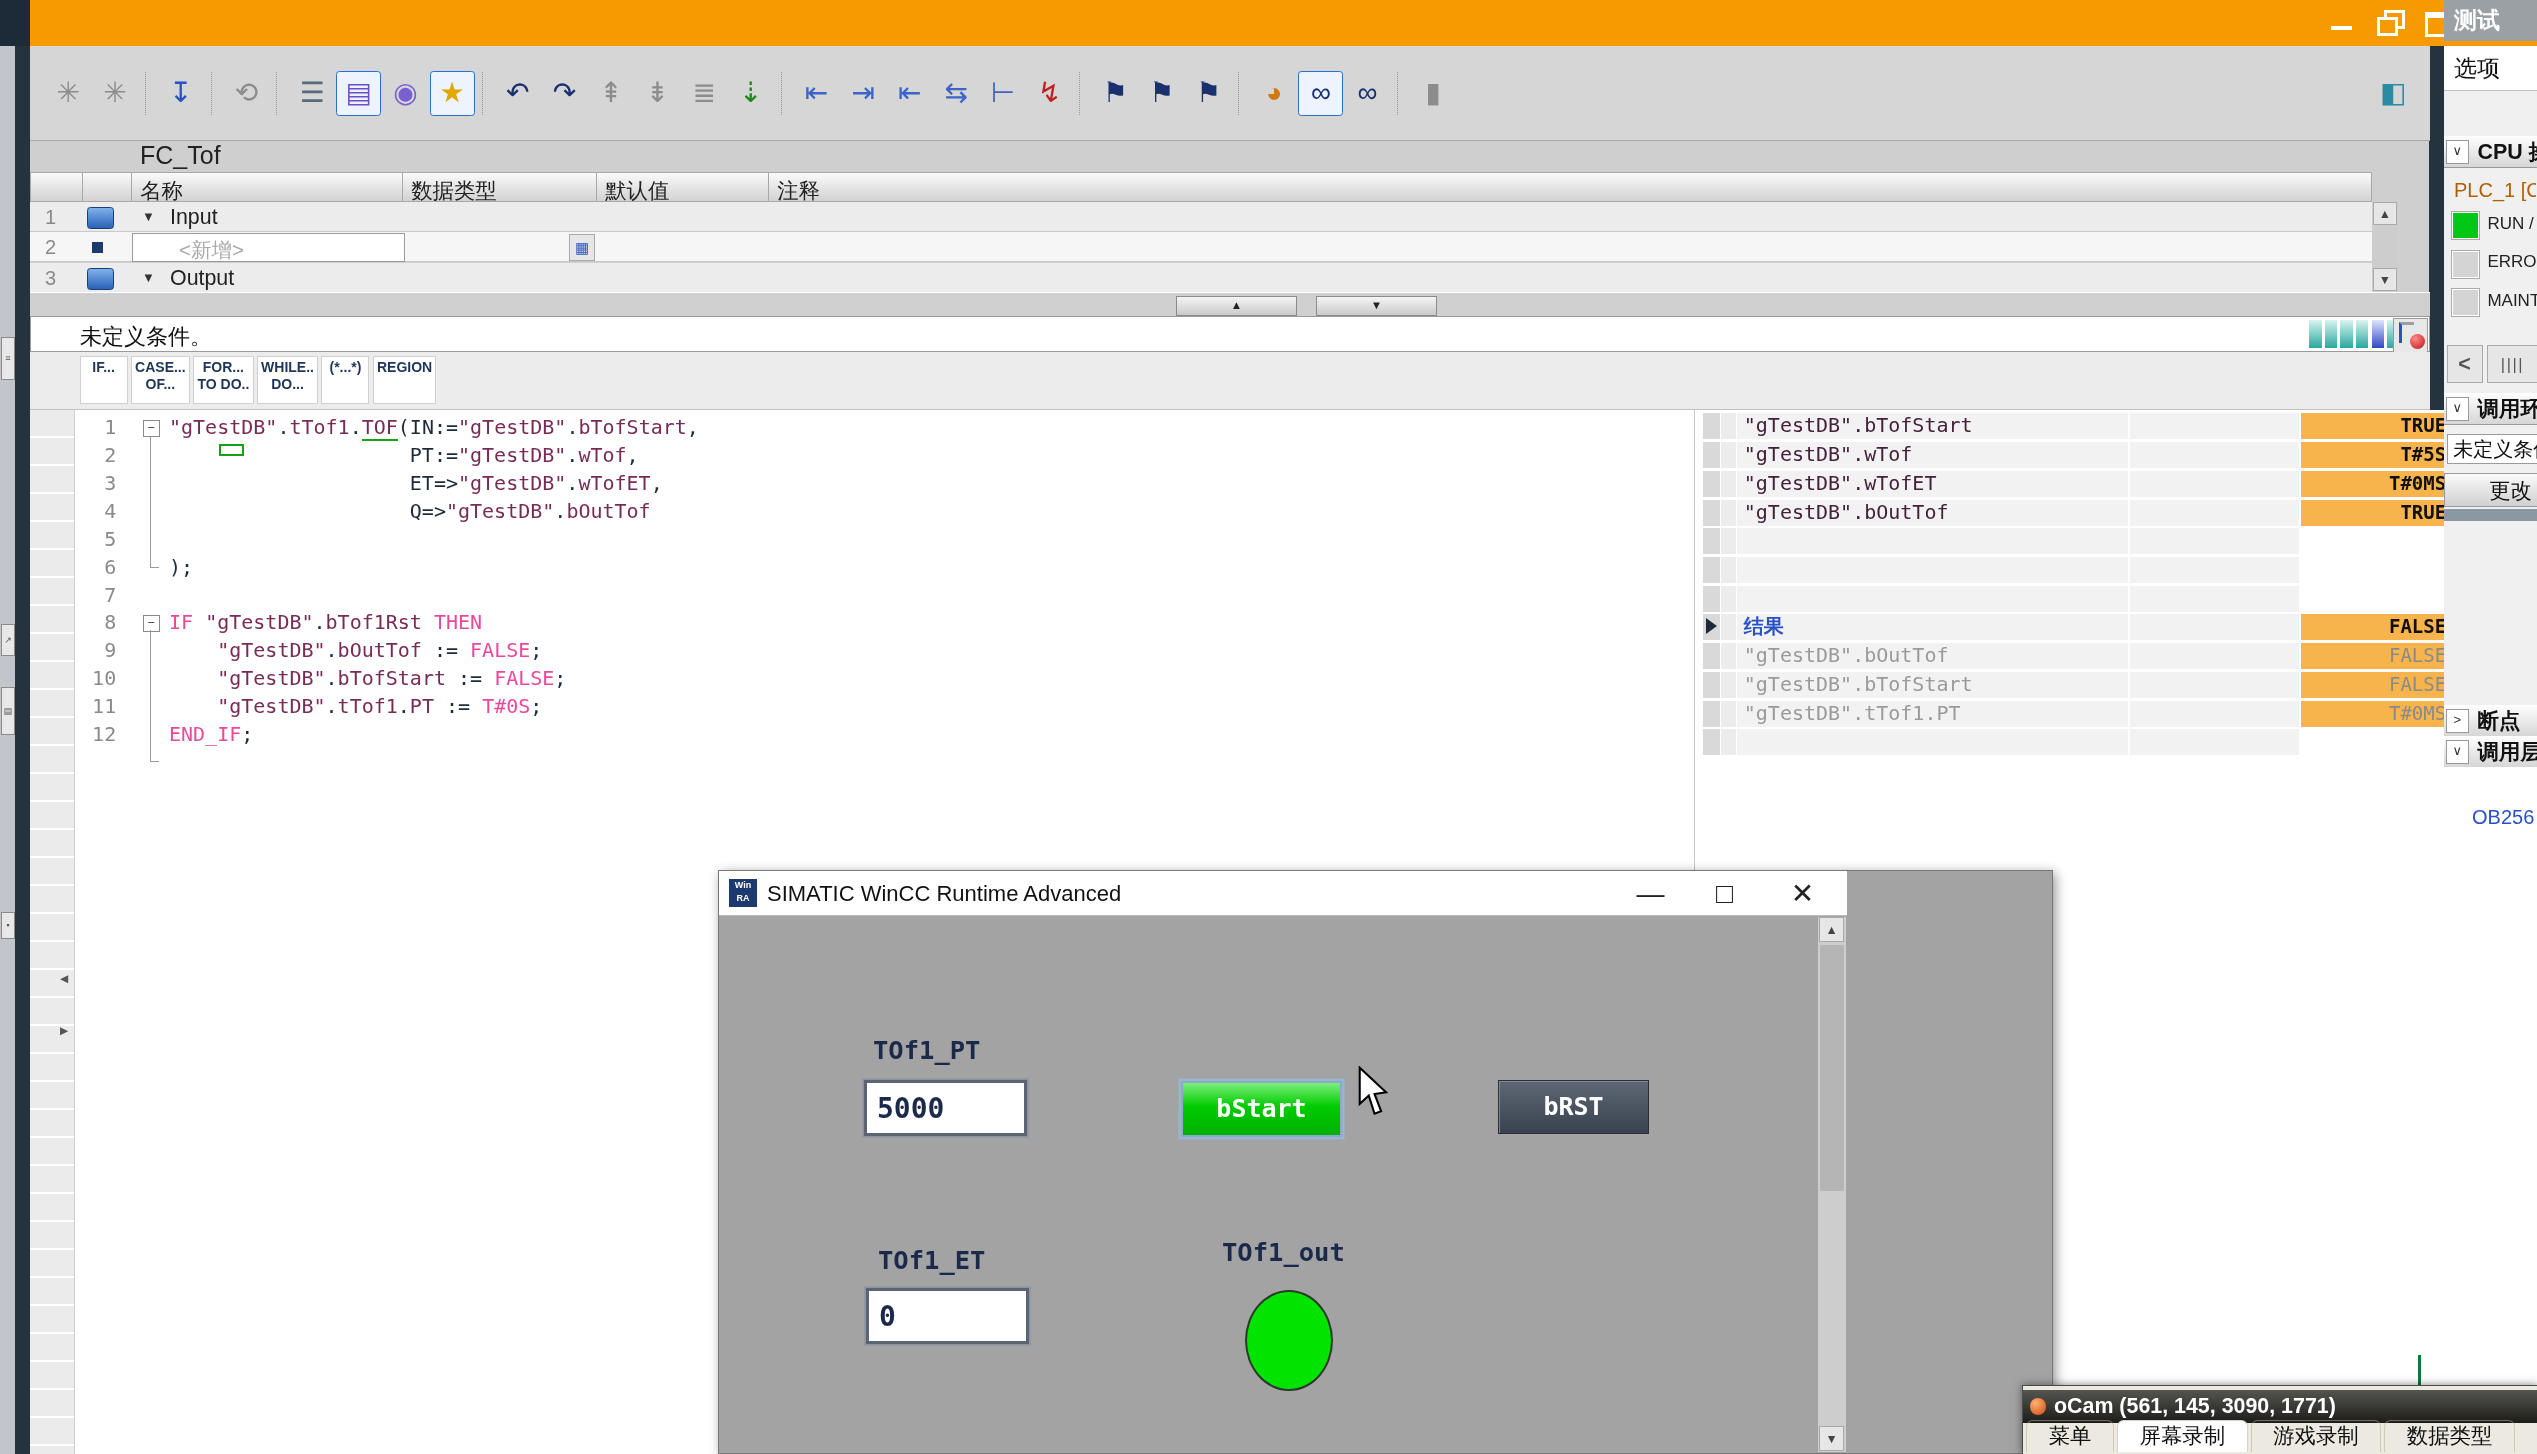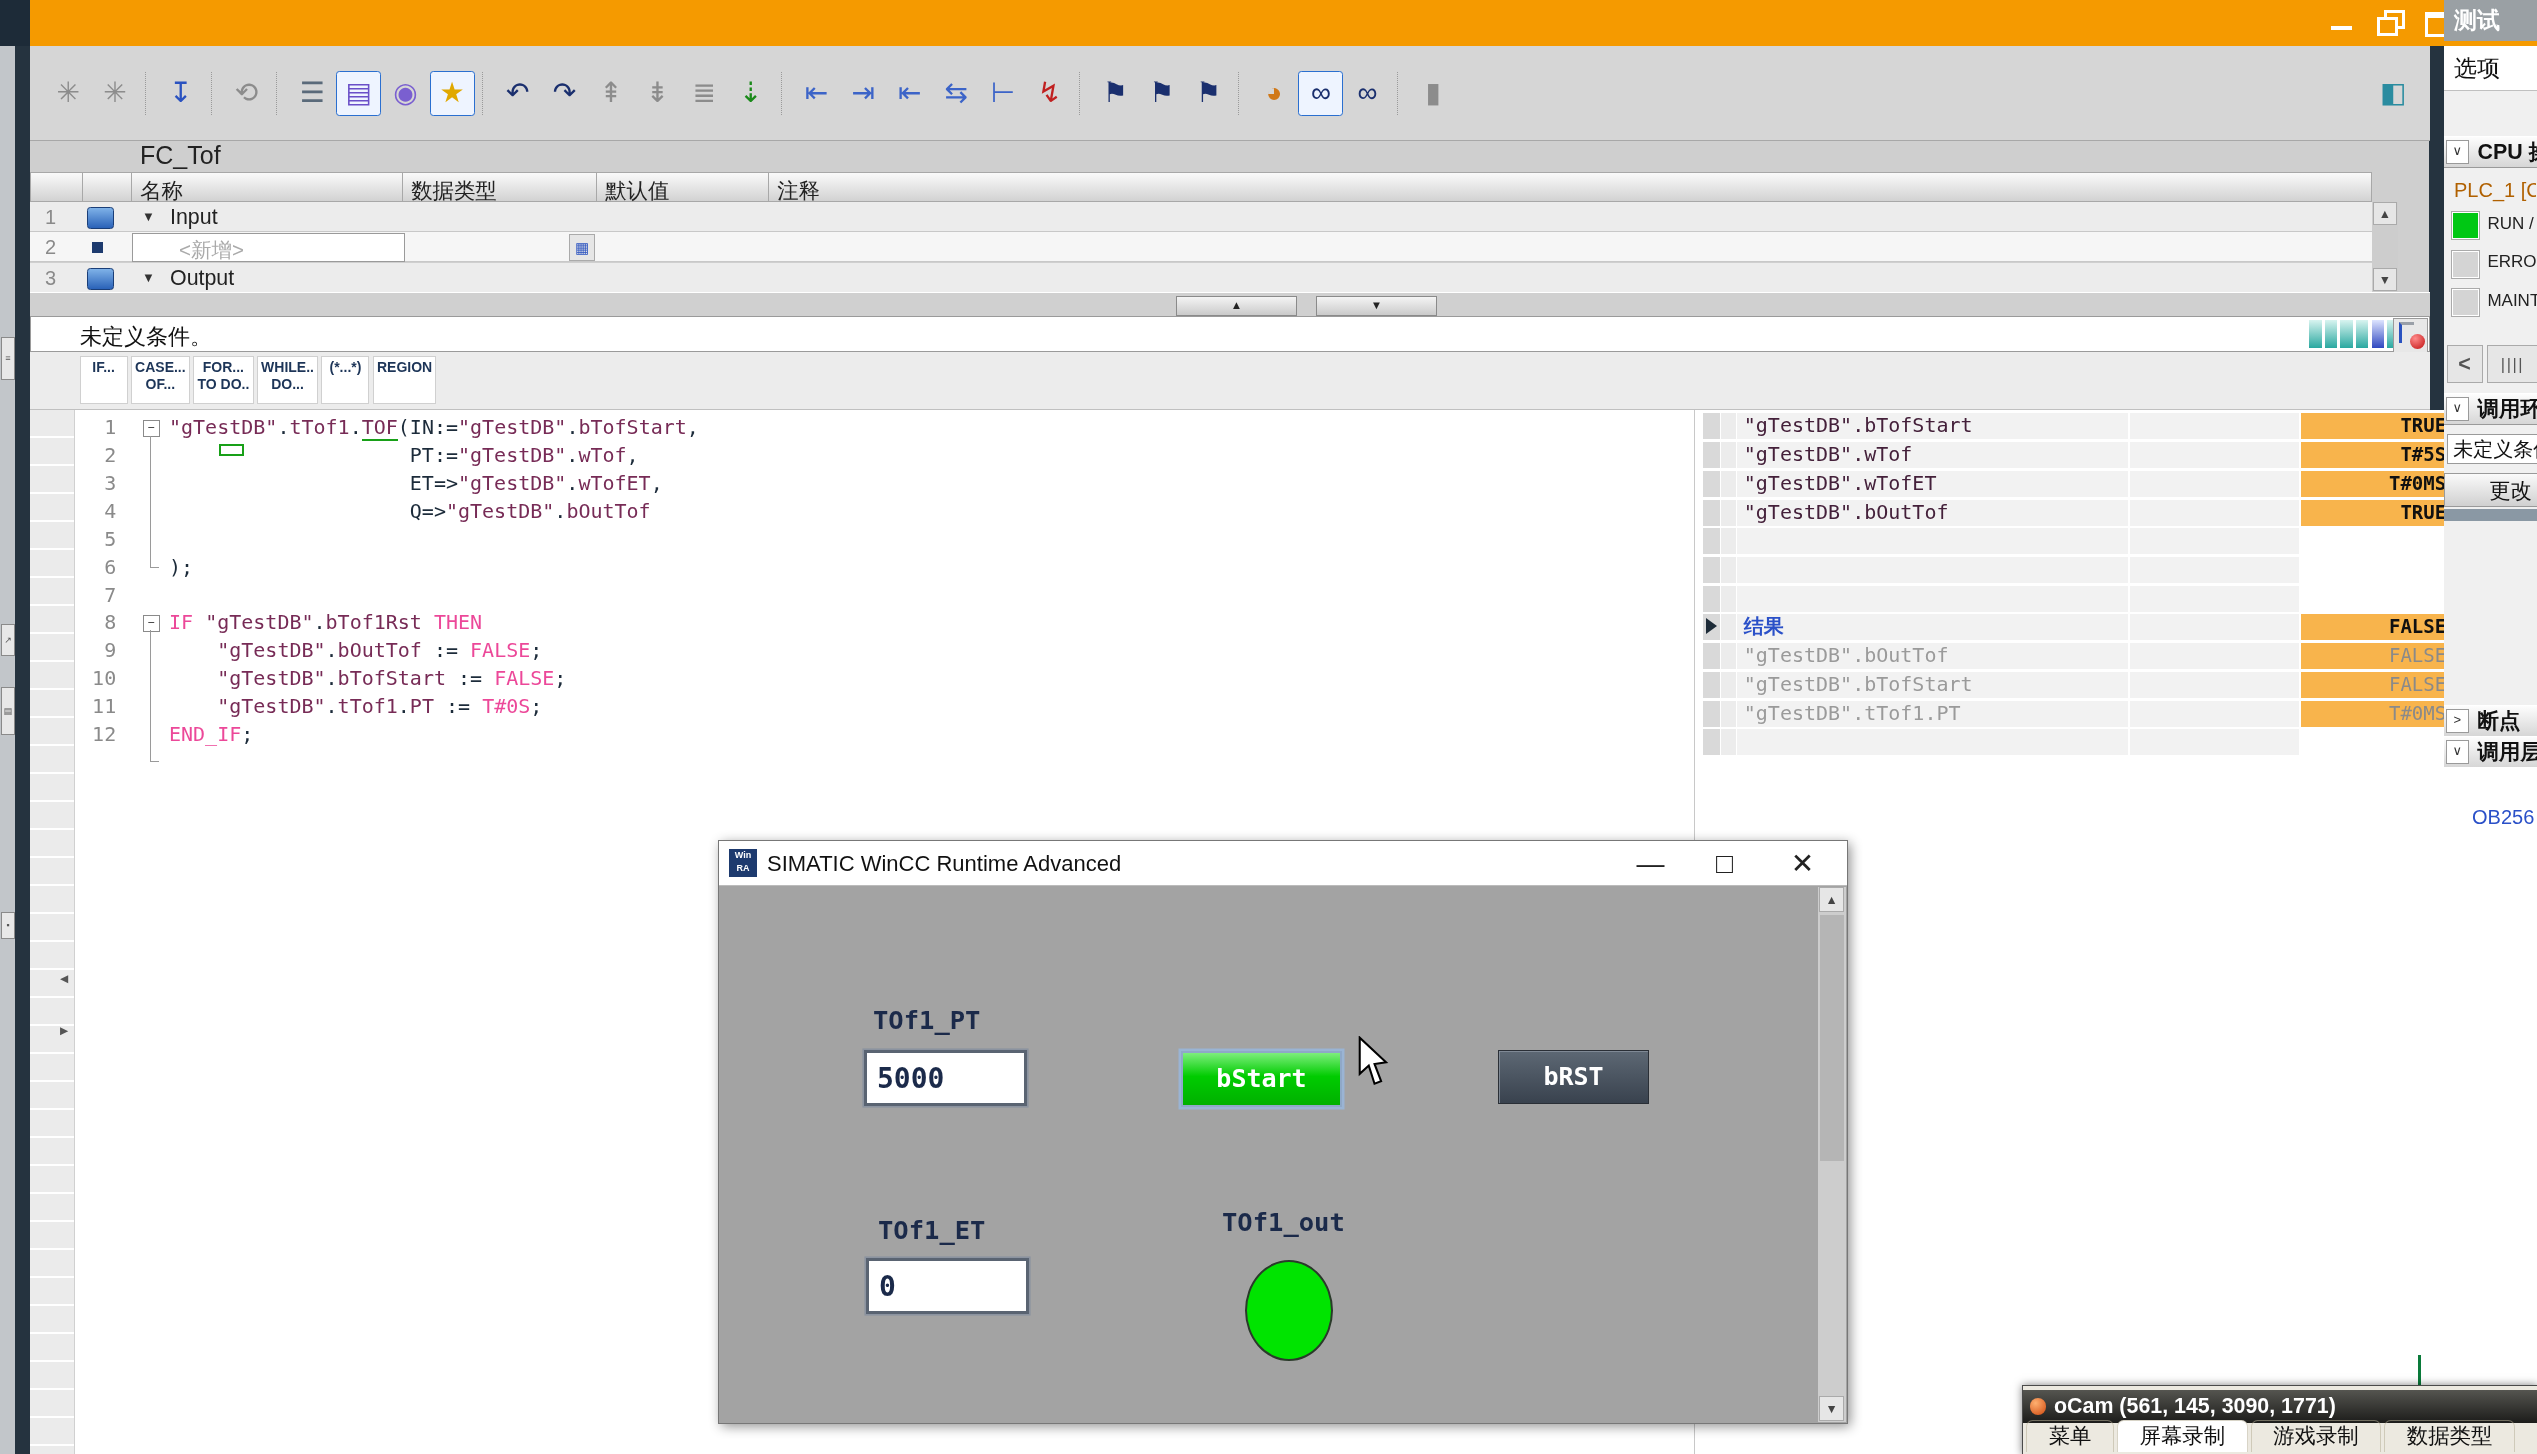--- a/index.html
+++ b/index.html
@@ -81,21 +81,21 @@
   
   #sidebar{left:2444px;top:0;width:94px;height:1454px;background:#f0f0f0;}
   .sbheader{background:linear-gradient(#fdfdfd,#d6d6d6);border-top:0.8px solid #fff;border-bottom:0.8px solid #9a9a9a;
             height:30px;line-height:30px;white-space:nowrap;overflow:hidden;}
   .sbheader .chev{display:inline-block;width:21.4px;height:21.4px;border:0.8px solid #9a9a9a;background:#fff;
             text-align:center;line-height:20px;font-size:13px;color:#333;margin:3.3px 5px 0 1.6px;vertical-align:top;}
   .sbheader .cap{font-size:21.4px;font-weight:bold;color:#111;}
   .led{width:25px;height:25px;border:1.6px solid #fff;outline:0.8px solid #aaa;display:inline-block;vertical-align:middle;}
   .ledlbl{font-size:17px;color:#222;margin-left:8.2px;white-space:nowrap;}
   
-  #wincc{left:718px;top:840px;width:1130px;height:584px;background:#a3a3a3;border:0.8px solid #777;
+  #wincc{left:718px;top:870px;width:1335px;height:584px;background:#a3a3a3;border:0.8px solid #777;
          box-shadow:3.3px 3.3px 11.5px rgba(0,0,0,.45);box-sizing:border-box;}
   #wincc-title{left:0;top:0;width:1128px;height:44px;background:#fff;border-bottom:0.8px solid #bbb;}
   .hmi-label{font-family:"DejaVu Sans Mono",monospace;font-weight:bold;color:#1b2a4a;font-size:25.5px;}
   .hmi-input{background:#fff;border:3.3px solid #5a6472;box-shadow:0 0 0 1.6px #8b93a0;
              font-family:"DejaVu Sans Mono",monospace;font-weight:bold;color:#1b2a4a;font-size:28px;
              padding:0 0 0 10px;box-sizing:border-box;}
   .hmi-btn{font-family:"DejaVu Sans Mono",monospace;font-weight:bold;color:#fff;font-size:25px;
            text-align:center;box-sizing:border-box;}
   #bstart{background:linear-gradient(#7dee7d,#00cc00 45%,#00b000);border:2.5px solid #8fa8c8;
           box-shadow:0 0 0 2.5px #9ab4d4;}

